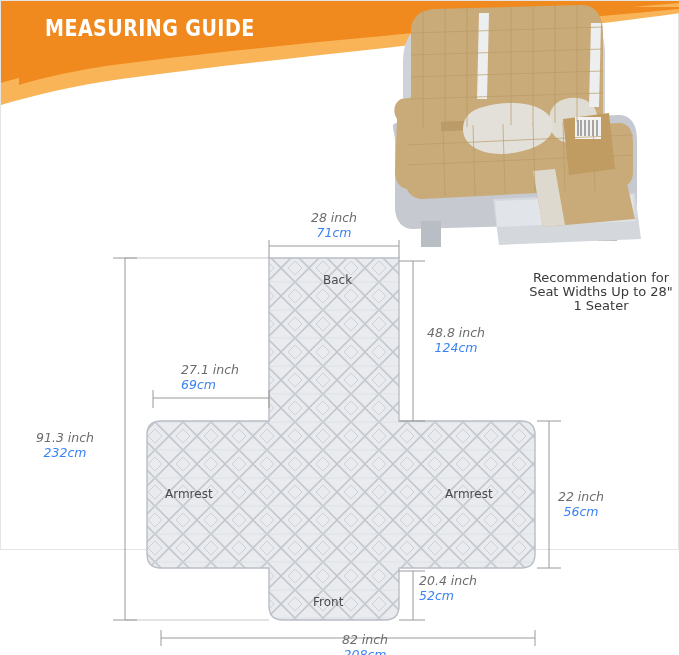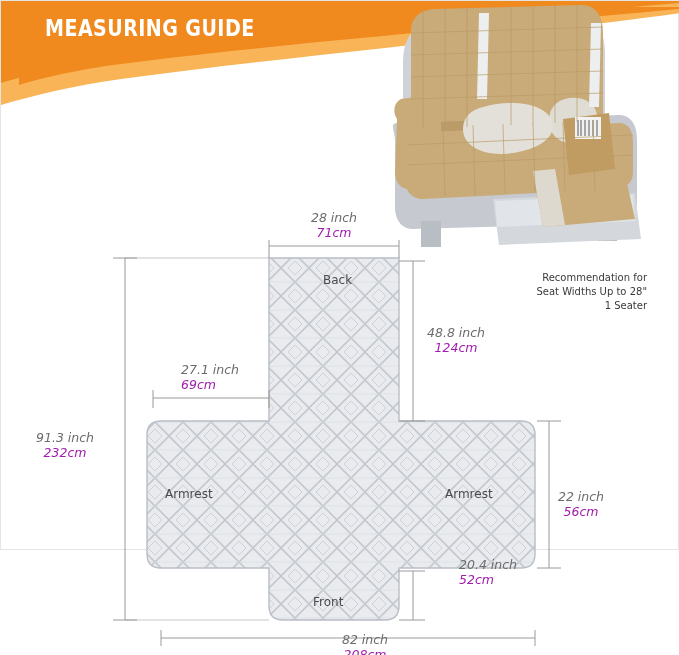--- a/index.html
+++ b/index.html
@@ -51,26 +51,26 @@
   
   .photo {
     position: absolute;
     left: 382px;
     top: 2px;
     width: 290px;
     height: 258px;
   }
   .photo-caption {
     position: absolute;
-    left: 496px;
+    left: 525px;
     top: 270px;
     width: 150px;
-    text-align: right;
+    text-align: center;
     color: #3a3a3a;
-    font-size: 10px;
+    font-size: 13px;
     line-height: 14px;
   }
 
   
   .diagram {
     position: absolute;
     left: 0;
     top: 225px;
     width: 679px;
     height: 430px;
@@ -78,21 +78,21 @@
 
   .dim-label {
     position: absolute;
     color: #6c6c6c;
     font-size: 12.5px;
     line-height: 14.5px;
     text-align: center;
     white-space: nowrap;
     font-style: italic;
   }
-  .dim-label .v { color: #a21caf; }
+  .dim-label .v { color: #3b82f6; }
 
   .region-label {
     position: absolute;
     color: #4a4a4a;
     font-size: 12px;
     font-family: "DejaVu Sans", sans-serif;
     white-space: nowrap;
   }
 </style>
 </head>
@@ -257,21 +257,21 @@
     <div class="dim-label" style="left:20px; top:205px; width:88px; text-align:center;">
       <div>91.3 inch</div>
       <div class="v">232cm</div>
     </div>
 
     <div class="dim-label" style="left:548px; top:252px; width:64px; text-align:center;margin-top:12px;">
       <div>22 inch</div>
       <div class="v">56cm</div>
     </div>
 
-    <div class="dim-label" style="left:418px; top:332px; width:74px; text-align:left;margin-left:40px;">
+    <div class="dim-label" style="left:418px; top:348px; width:74px; text-align:left;">
       <div>20.4 inch</div>
       <div class="v">52cm</div>
     </div>
 
     <div class="dim-label" style="left:320px; top:400px; width:88px;margin-top:7px;">
       <div>82 inch</div>
       <div class="v">208cm</div>
     </div>
   </div>
 

